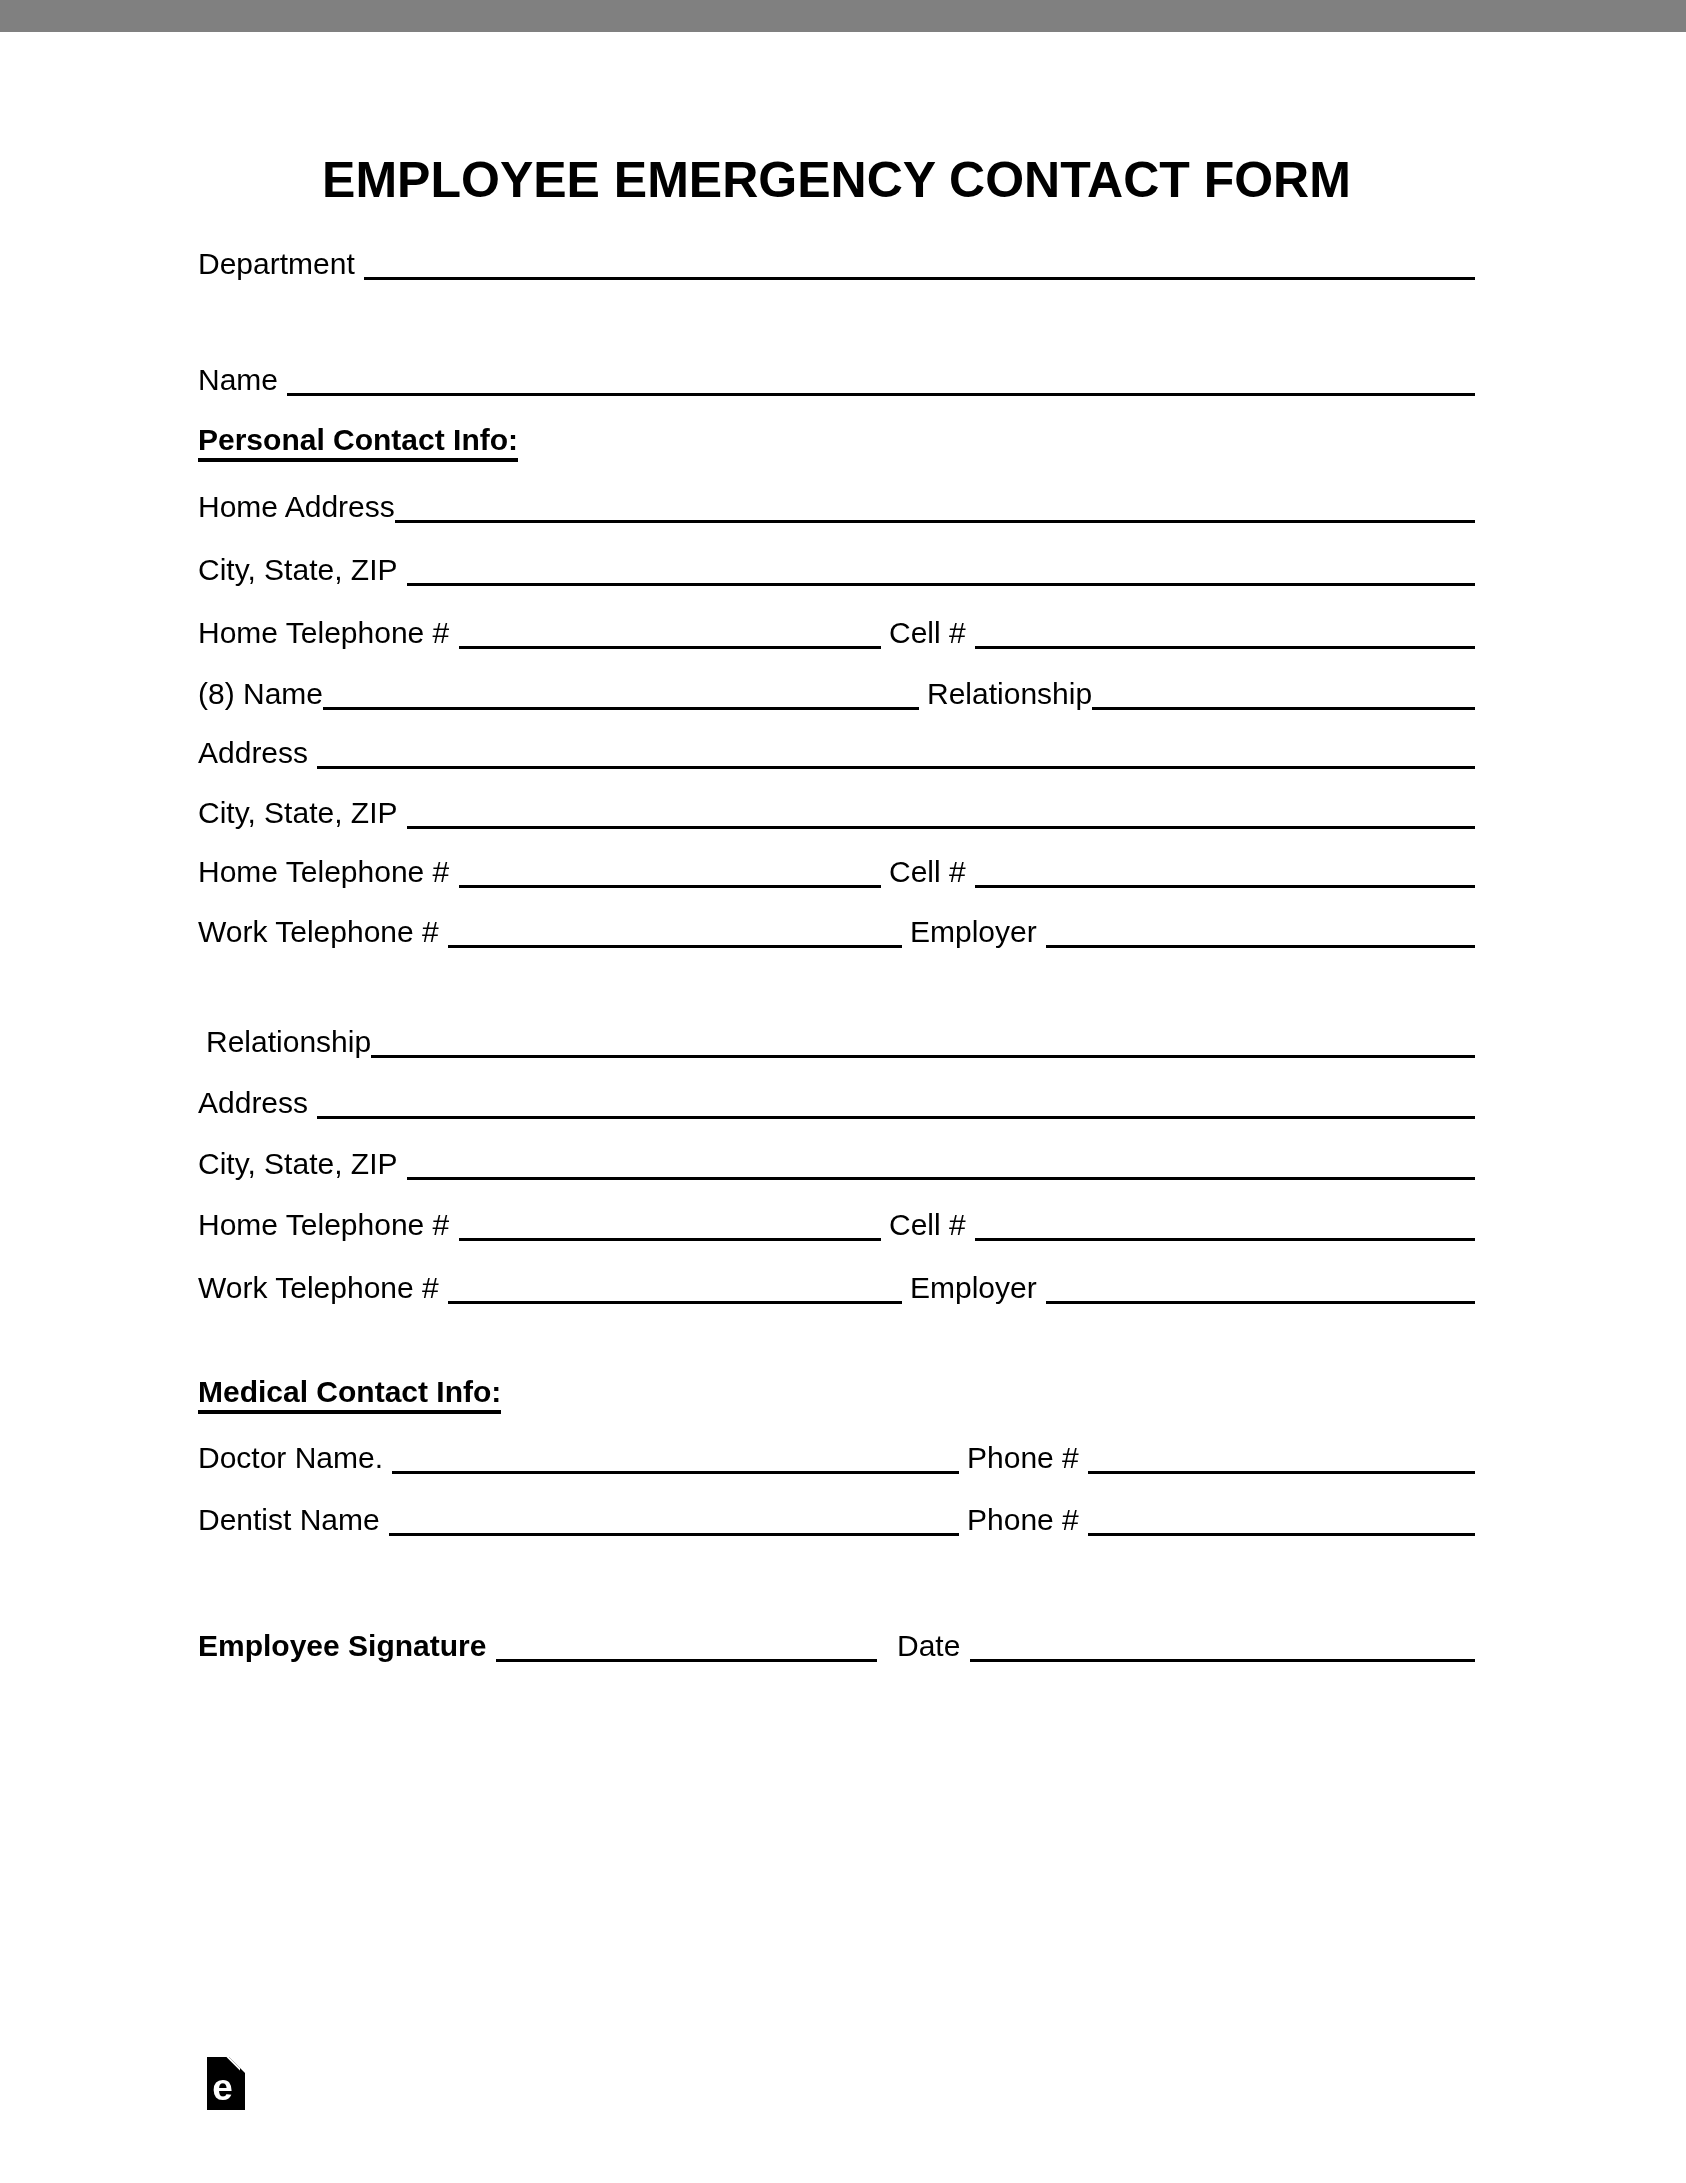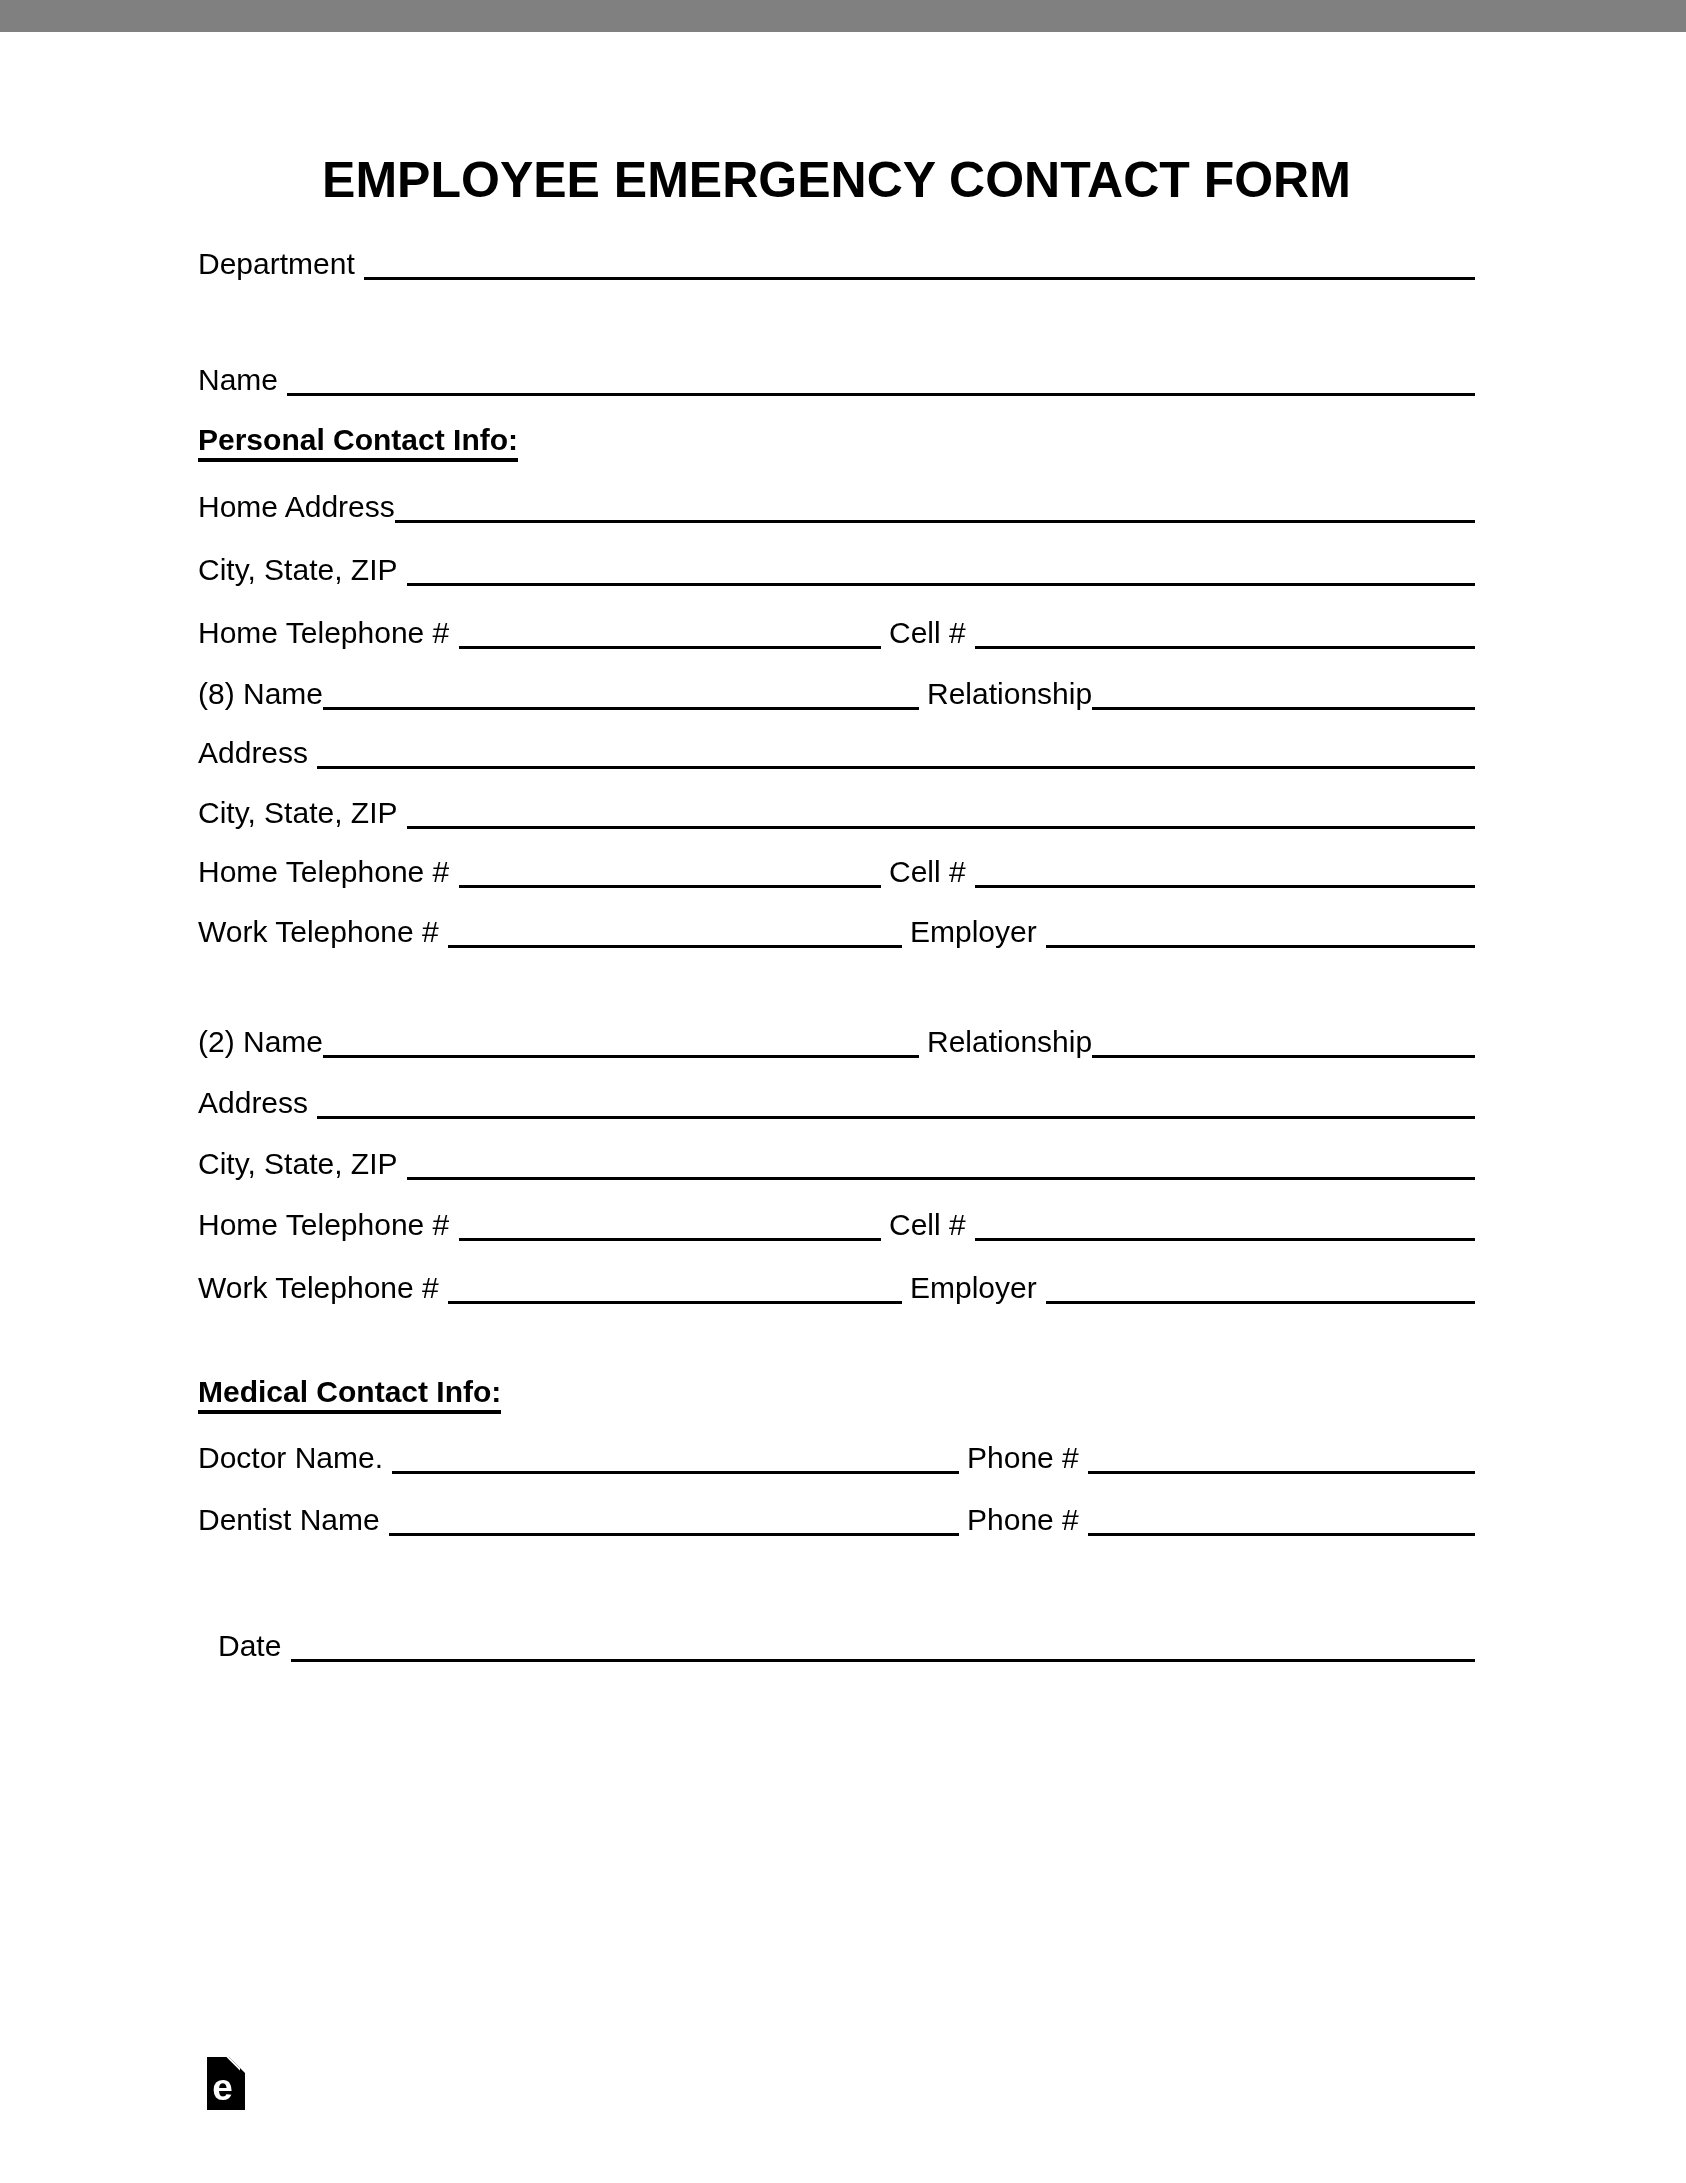--- a/index.html
+++ b/index.html
@@ -192,24 +192,20 @@
         <span class="lbl">Work Telephone #</span>
         <span class="fl"></span>
       </span>
       <span class="right">
         <span class="lbl">Employer</span>
         <span class="fl"></span>
       </span>
     </div>
 
     <div class="frow" style="margin-top:77px">
-      <span class="left w-b">
-        <span class="lbl">(2) Name</span>
-        <span class="fl tight"></span>
-      </span>
       <span class="right">
         <span class="lbl">Relationship</span>
         <span class="fl tight"></span>
       </span>
     </div>
 
     <div class="frow" style="margin-top:28.4px">
       <span class="lbl">Address</span>
       <span class="fl"></span>
     </div>
@@ -262,20 +258,24 @@
         <span class="fl"></span>
       </span>
       <span class="right">
         <span class="lbl">Phone #</span>
         <span class="fl"></span>
       </span>
     </div>
 
 
     <div class="frow" style="margin-top:93px">
+      <span class="left w-e">
+        <span class="lbl b">Employee Signature</span>
+        <span class="fl"></span>
+      </span>
       <span class="right">
         <span class="lbl date">Date</span>
         <span class="fl"></span>
       </span>
     </div>
 
   </div>
 
   <div class="logo">
     <span class="fold"></span>

